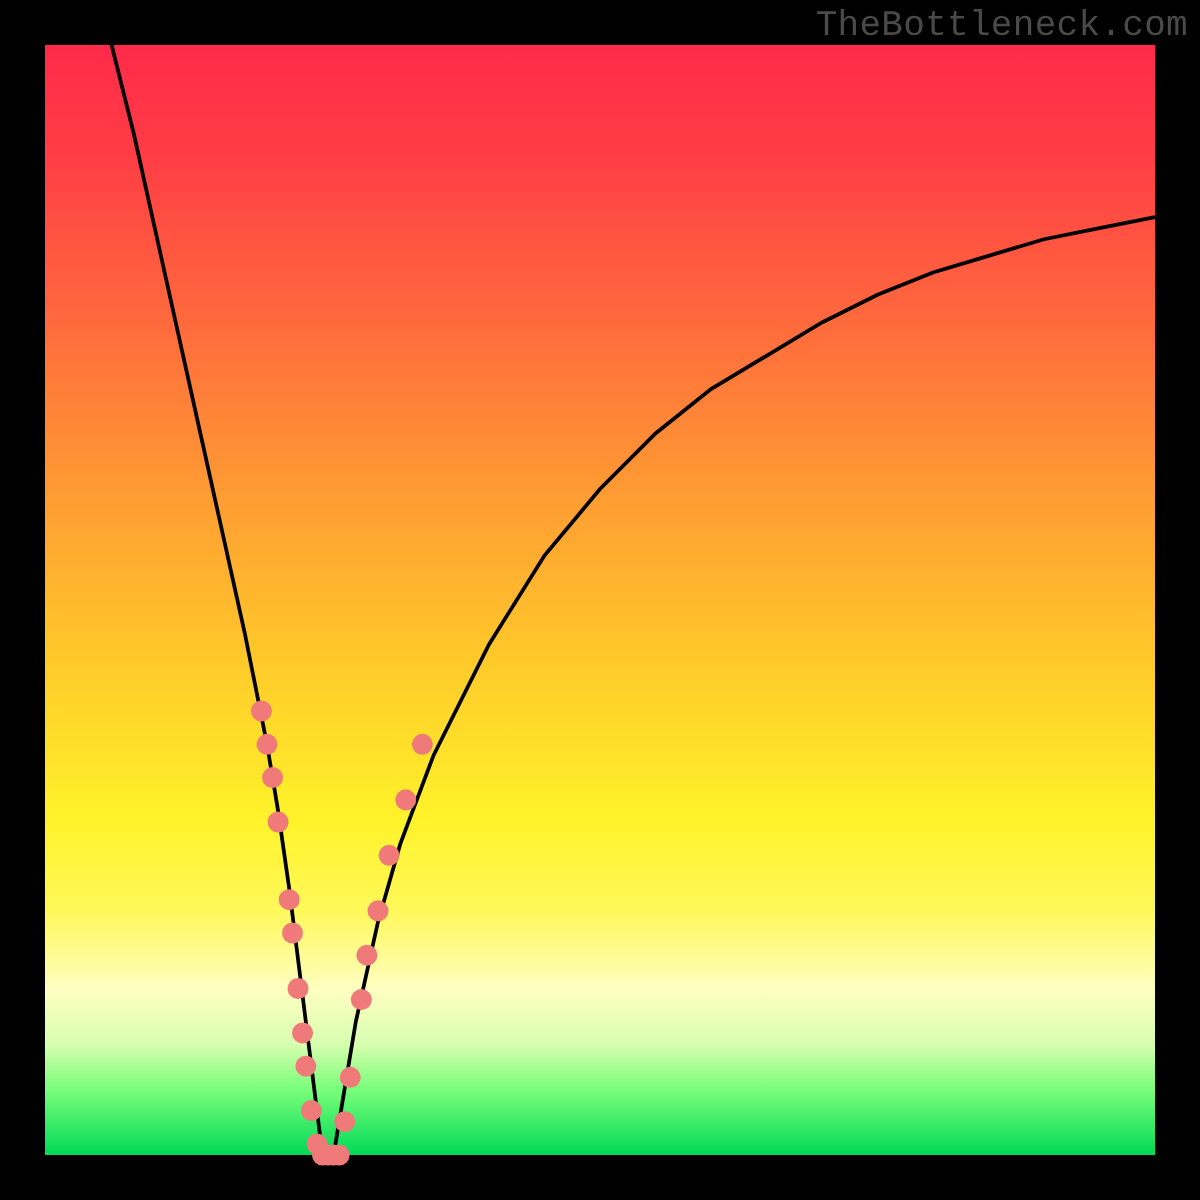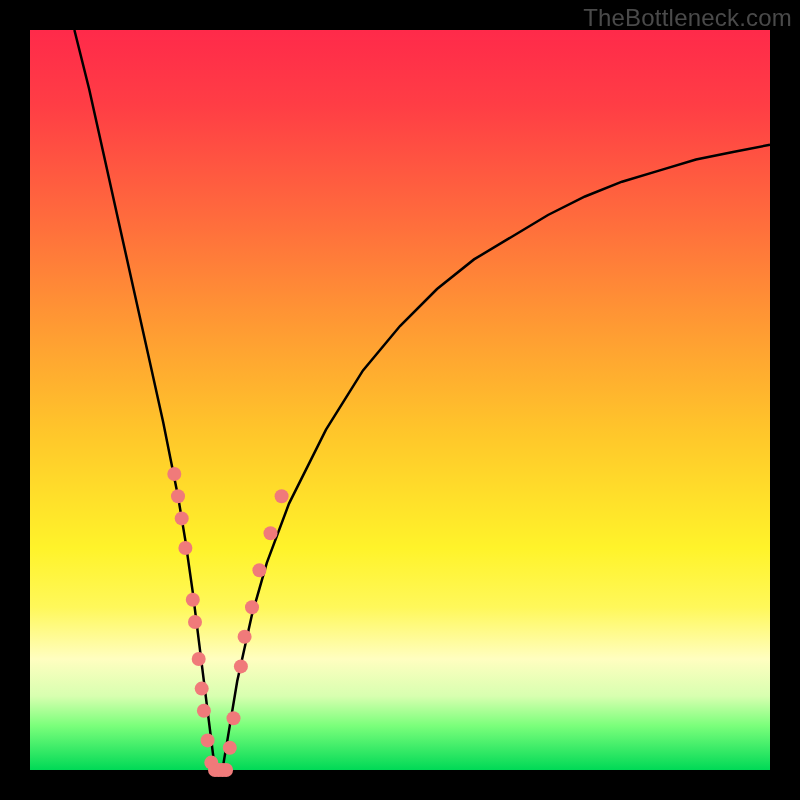--- a/index.html
+++ b/index.html
@@ -38,20 +38,21 @@
     );
   }
   .watermark {
     position: absolute;
     top: 4px;
     right: 8px;
     color: #4a4a4a;
     font-size: 24px;
     font-weight: 500;
     letter-spacing: 0.2px;
+    font-family: Liberation Mono, monospace;
   }
   svg.curve {
     position: absolute;
     top: 0; left: 0;
     width: 740px; height: 740px;
     overflow: visible;
   }
 </style>
 </head>
 <body>

